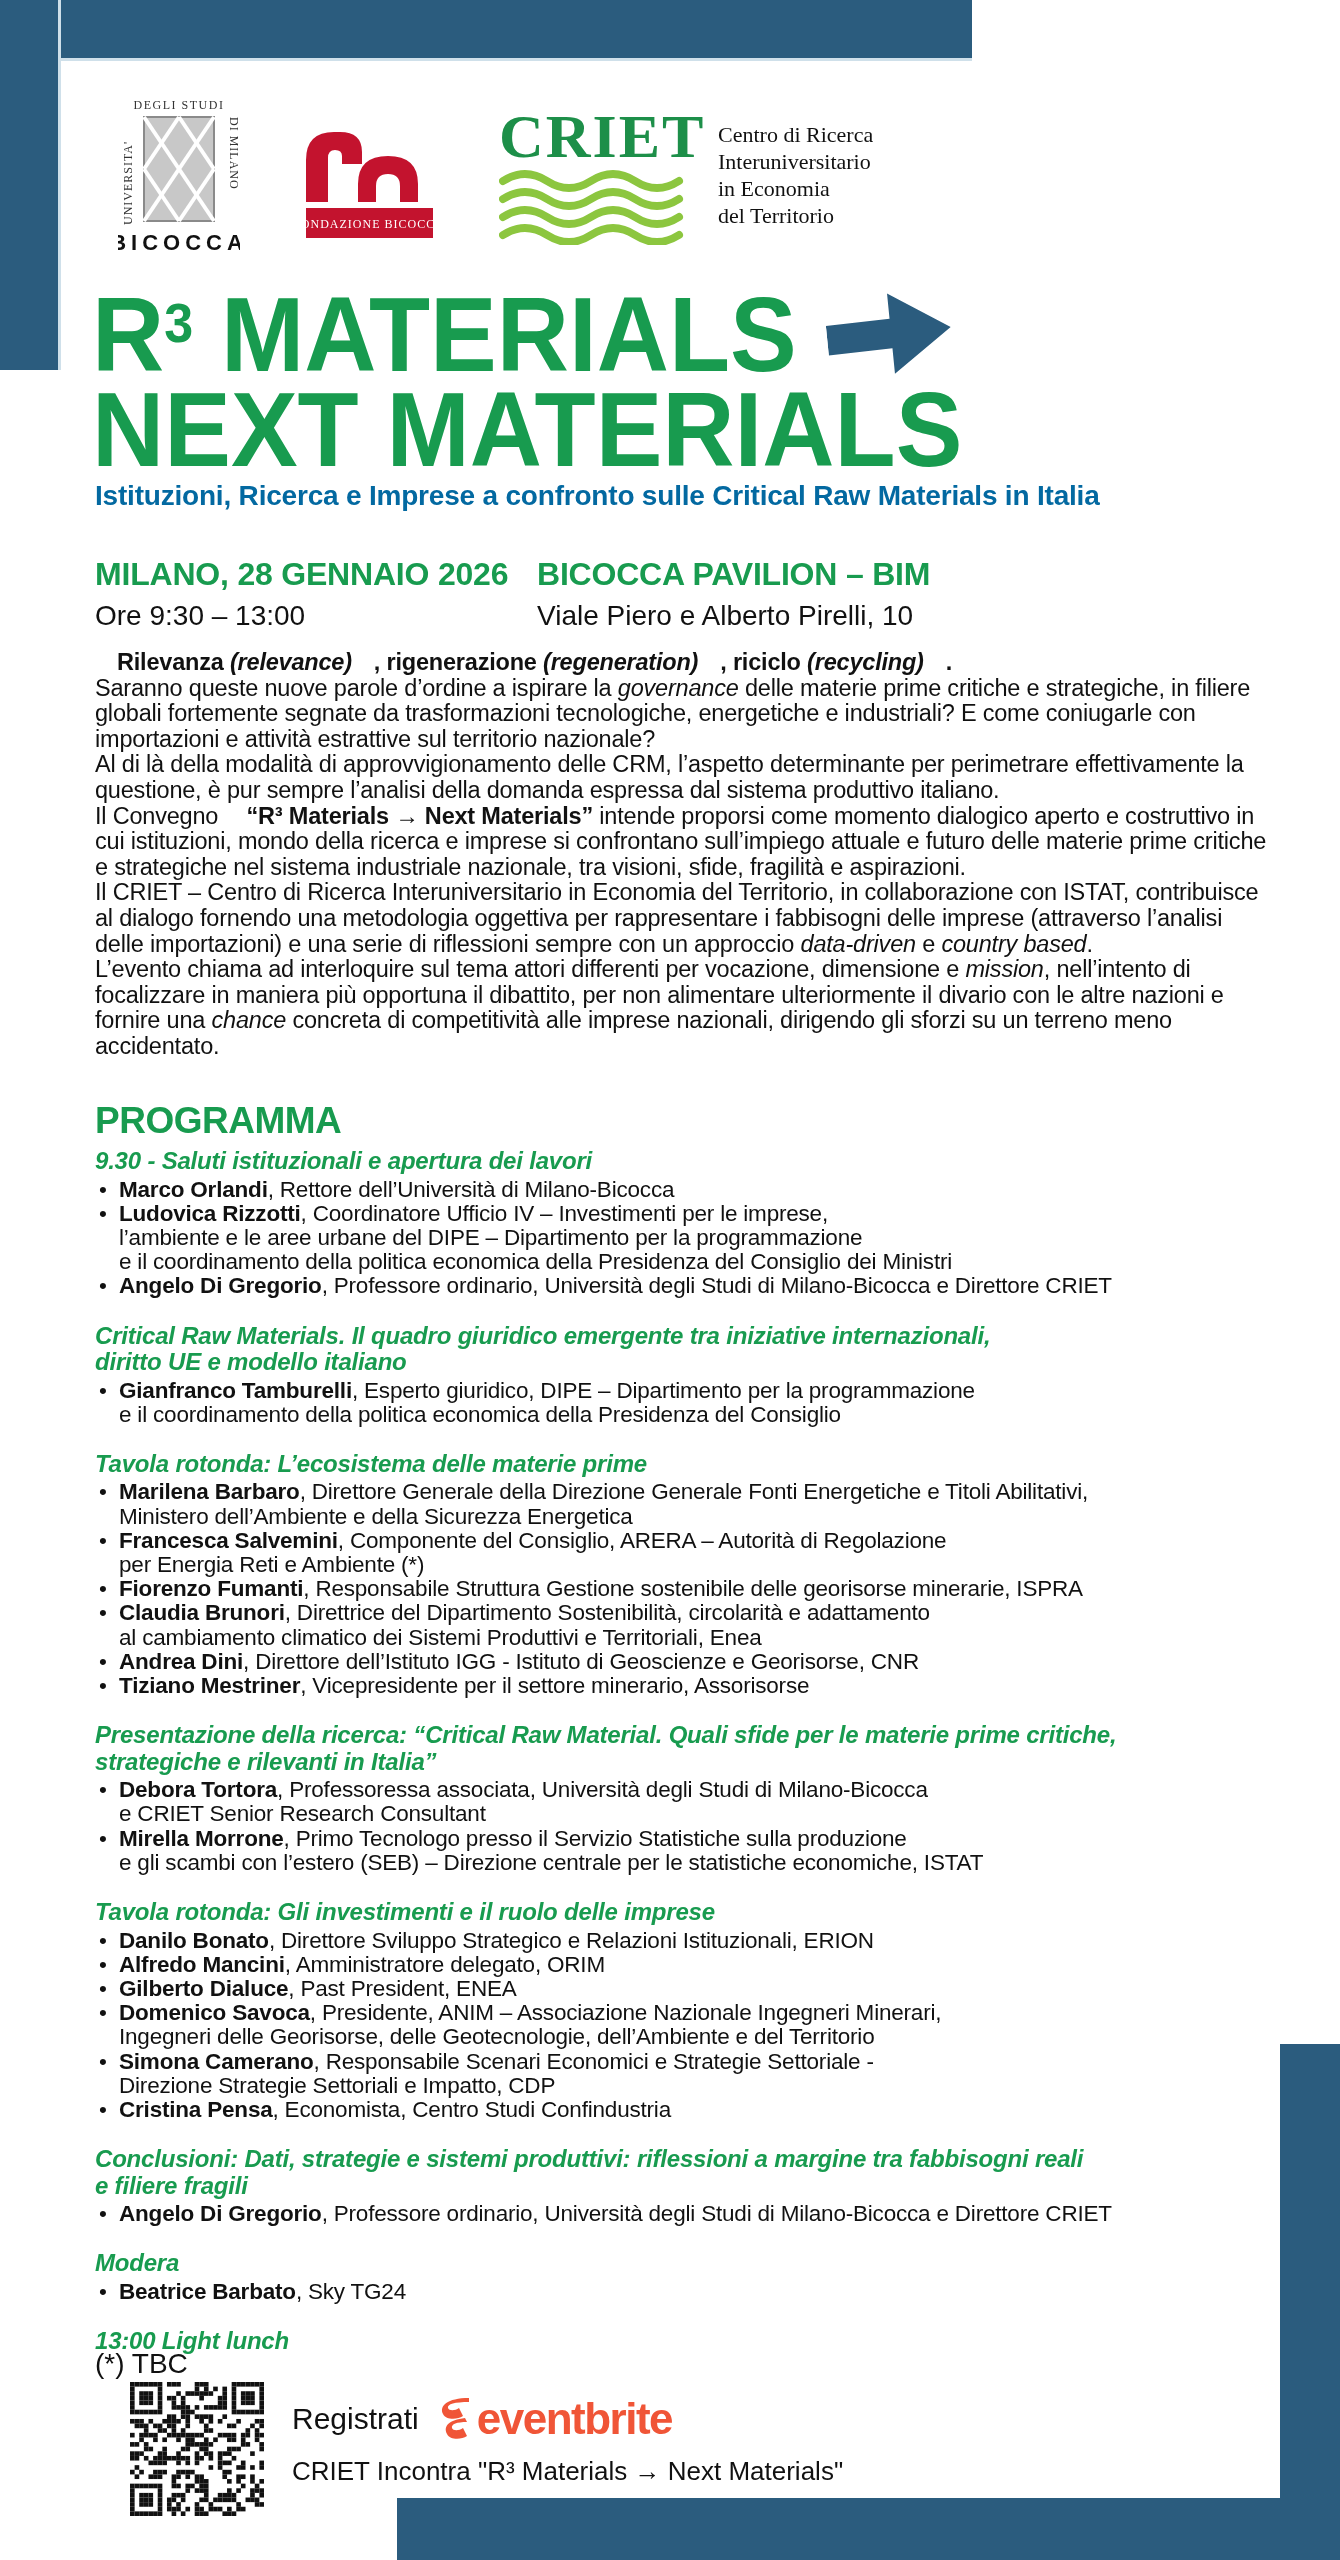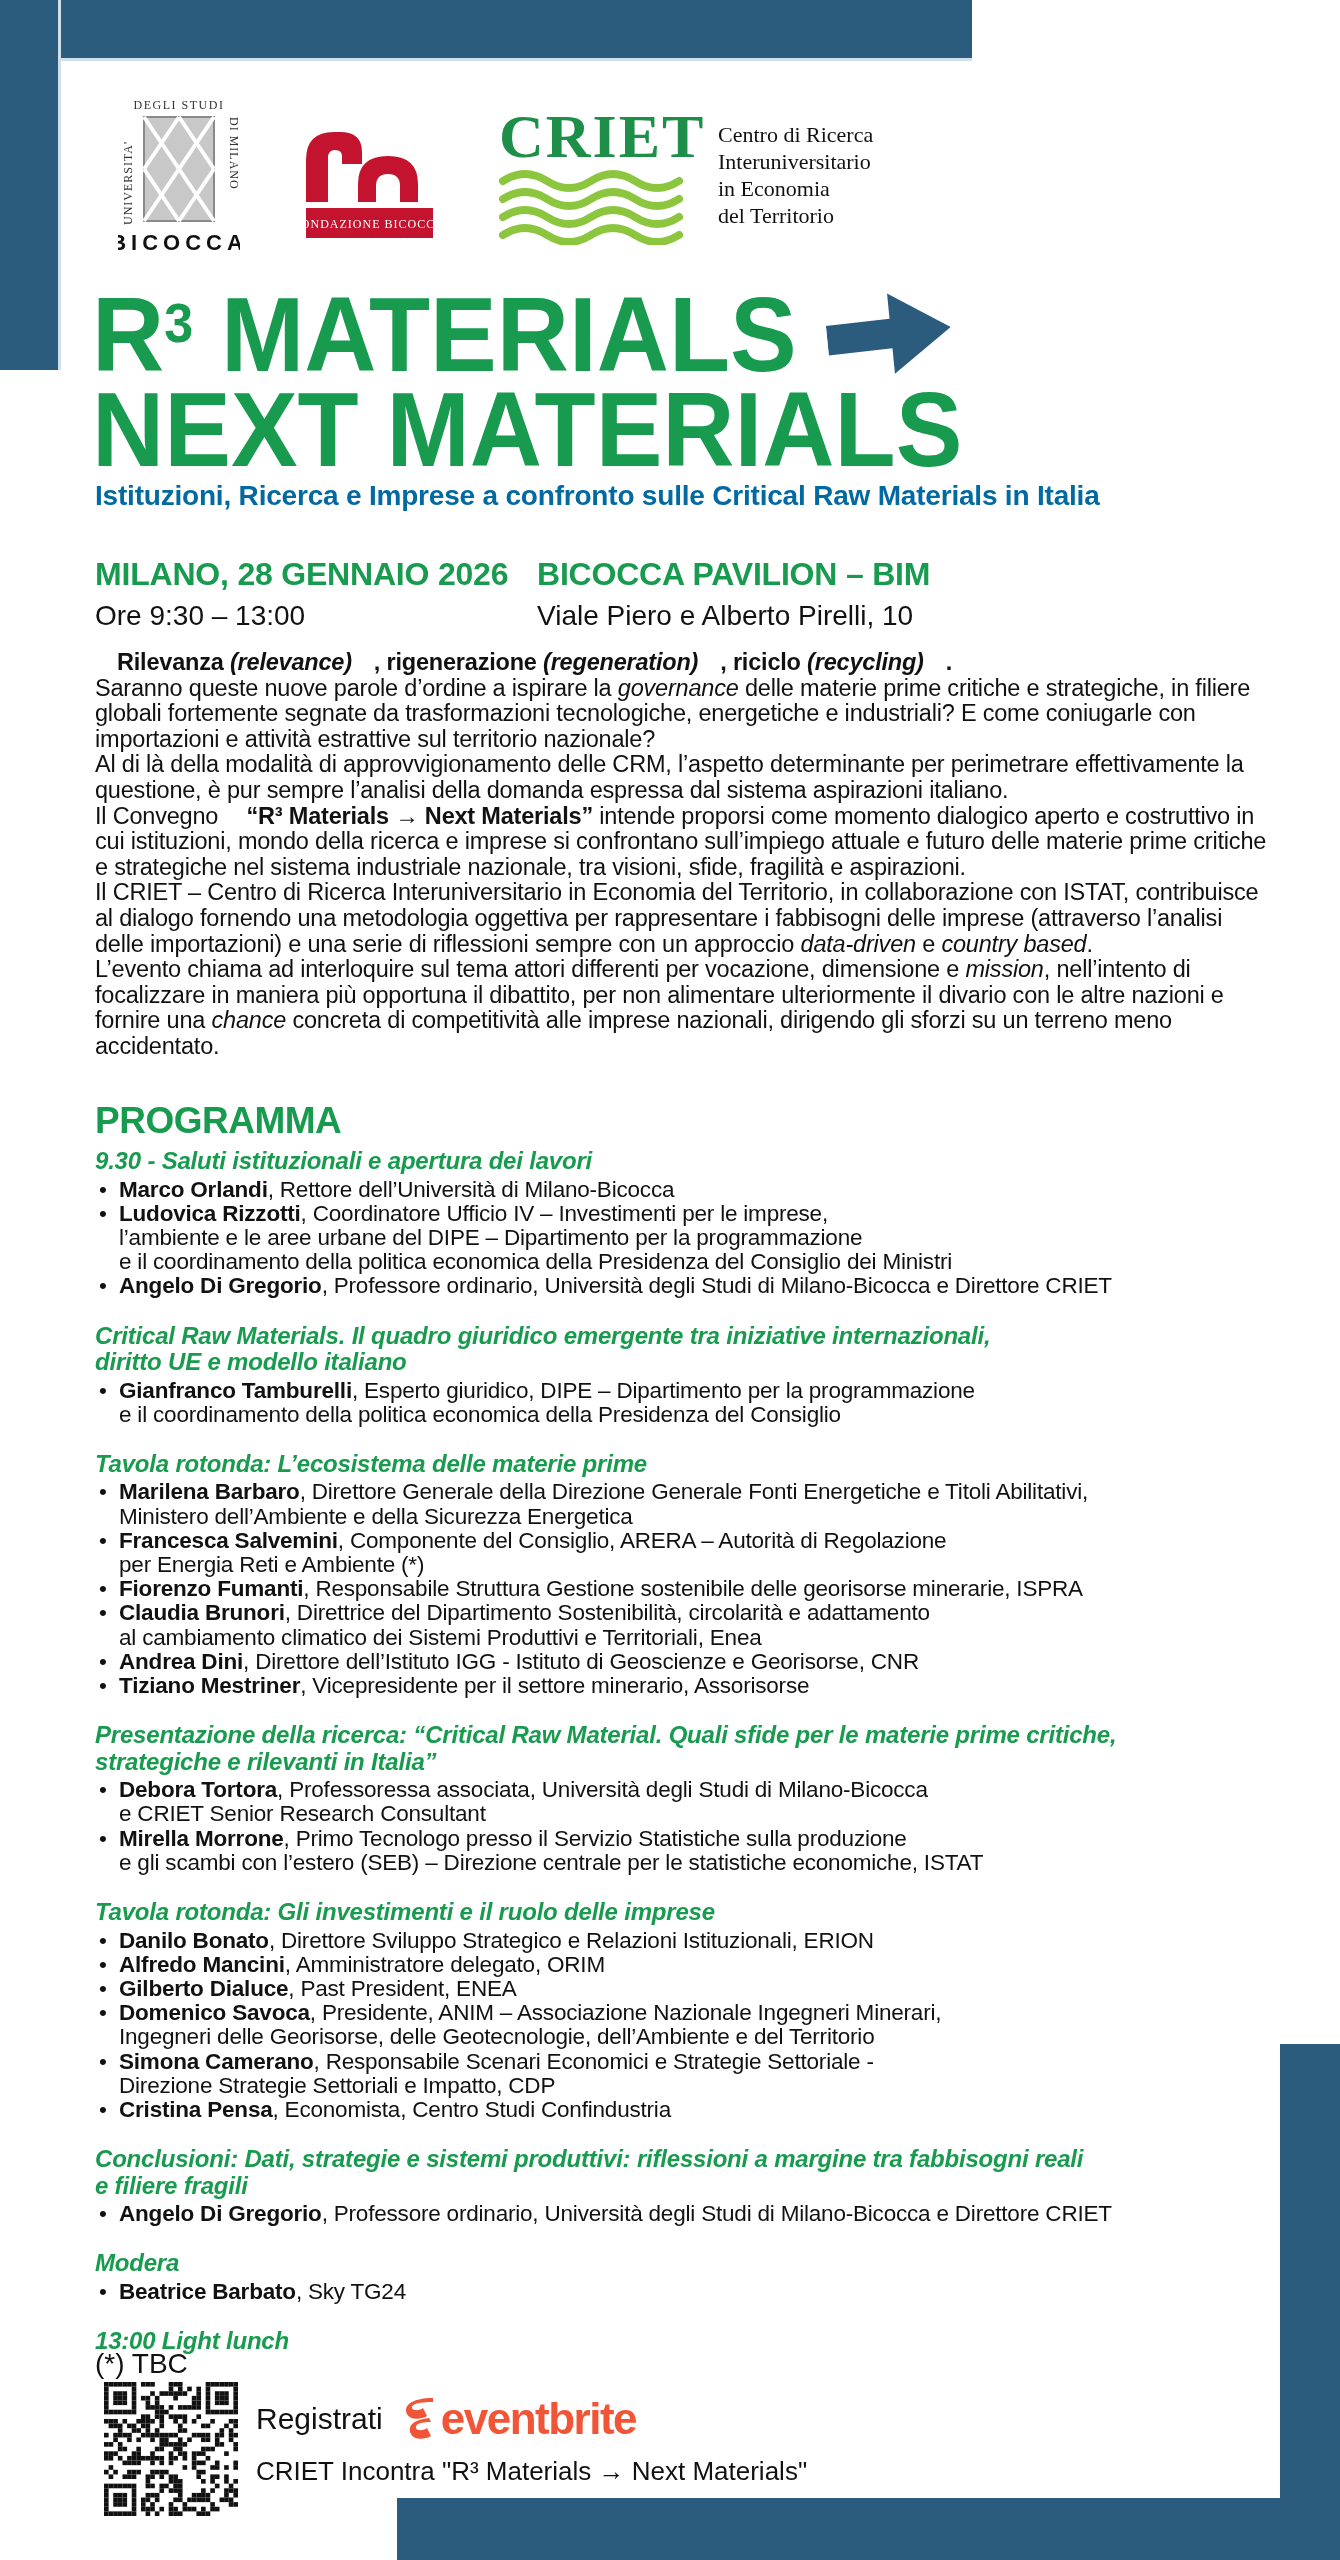--- a/index.html
+++ b/index.html
@@ -48,21 +48,21 @@
   .ptitle{color:#189B4F;font-size:24px;font-weight:bold;font-style:italic;line-height:26.5px;white-space:pre-line;letter-spacing:-0.2px;}
   .speakers{list-style:none;margin:3px 0 0;padding:0;font-size:22.5px;line-height:24.2px;letter-spacing:-0.2px;}
   .speakers li{position:relative;padding-left:24px;}
   .speakers li::before{content:"•";position:absolute;left:4px;top:0;}
   .sname{font-weight:bold;}
   .srole{white-space:pre-line;}
 
   .footnote{position:absolute;left:95px;top:2348px;font-size:28px;color:#111;}
 
   
-  .footer{position:absolute;left:104px;top:2382px;display:flex;gap:18px;align-items:flex-start;}
+  .footer{position:absolute;left:130px;top:2382px;display:flex;gap:28px;align-items:flex-start;}
   .footer-right{padding-top:12px;}
   .register-row{display:flex;align-items:center;gap:16px;}
   .register-label{font-size:30px;color:#111;}
   .eventbrite{display:flex;align-items:center;gap:6px;}
   .eventbrite-word{font-size:44px;font-weight:bold;color:#F05537;letter-spacing:-1.5px;}
   .event-link{margin-top:12px;font-size:26px;color:#111;}
 </style>
 </head>
 <body>
 
@@ -141,21 +141,21 @@
     </div>
     <div class="mcol2">
       <h4>BICOCCA PAVILION – BIM</h4>
       <p>Viale Piero e Alberto Pirelli, 10</p>
     </div>
   </div>
 
   <div class="intro" id="intro">
       <div class="para"><span class="run-b">Rilevanza </span><span class="run-bi">(relevance)</span><span class="run-b">, rigenerazione </span><span class="run-bi">(regeneration)</span><span class="run-b">, riciclo </span><span class="run-bi">(recycling)</span><span class="run-b">.</span></div>
       <div class="para"><span class="run-n">Saranno queste nuove parole d’ordine a ispirare la </span><span class="run-i">governance</span><span class="run-n"> delle materie prime critiche e strategiche, in filiere globali fortemente segnate da trasformazioni tecnologiche, energetiche e industriali? E come coniugarle con importazioni e attività estrattive sul territorio nazionale?</span></div>
-      <div class="para"><span class="run-n">Al di là della modalità di approvvigionamento delle CRM, l’aspetto determinante per perimetrare effettivamente la questione, è pur sempre l’analisi della domanda espressa dal sistema aspirazioni italiano.</span></div>
+      <div class="para"><span class="run-n">Al di là della modalità di approvvigionamento delle CRM, l’aspetto determinante per perimetrare effettivamente la questione, è pur sempre l’analisi della domanda espressa dal sistema produttivo italiano.</span></div>
       <div class="para"><span class="run-n">Il Convegno </span><span class="run-b">“R³ Materials → Next Materials”</span><span class="run-n"> intende proporsi come momento dialogico aperto e costruttivo in cui istituzioni, mondo della ricerca e imprese si confrontano sull’impiego attuale e futuro delle materie prime critiche e strategiche nel sistema industriale nazionale, tra visioni, sfide, fragilità e aspirazioni.</span></div>
       <div class="para"><span class="run-n">Il CRIET – Centro di Ricerca Interuniversitario in Economia del Territorio, in collaborazione con ISTAT, contribuisce al dialogo fornendo una metodologia oggettiva per rappresentare i fabbisogni delle imprese (attraverso l’analisi delle importazioni) e una serie di riflessioni sempre con un approccio </span><span class="run-i">data-driven</span><span class="run-n"> e </span><span class="run-i">country based</span><span class="run-n">.</span></div>
       <div class="para"><span class="run-n">L’evento chiama ad interloquire sul tema attori differenti per vocazione, dimensione e </span><span class="run-i">mission</span><span class="run-n">, nell’intento di focalizzare in maniera più opportuna il dibattito, per non alimentare ulteriormente il divario con le altre nazioni e fornire una </span><span class="run-i">chance</span><span class="run-n"> concreta di competitività alle imprese nazionali, dirigendo gli sforzi su un terreno meno accidentato.</span></div>
     </div>
 
   <div class="program">
     <h2 class="program-heading">PROGRAMMA</h2>
     <div id="program-sections">
         <div class="psection first">
           <div class="ptitle">9.30 - Saluti istituzionali e apertura dei lavori</div>

